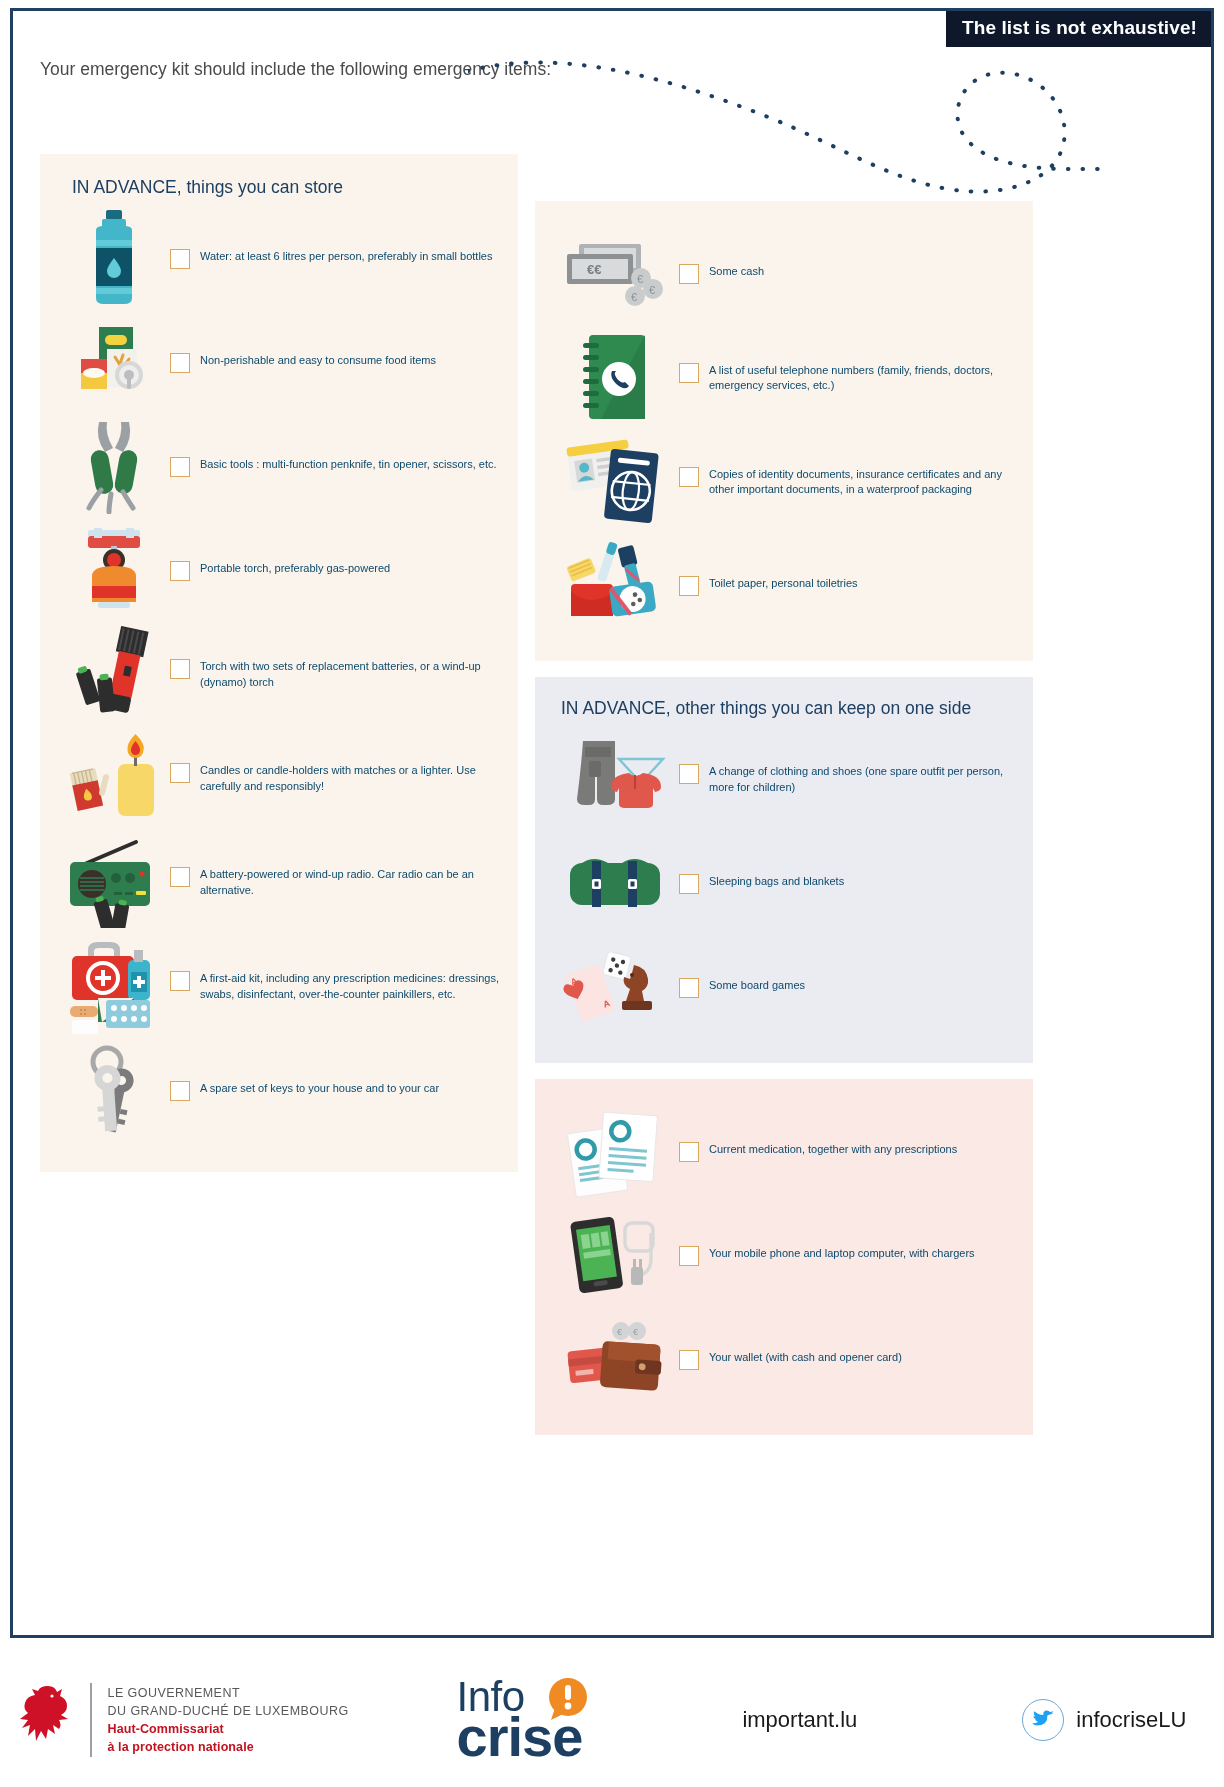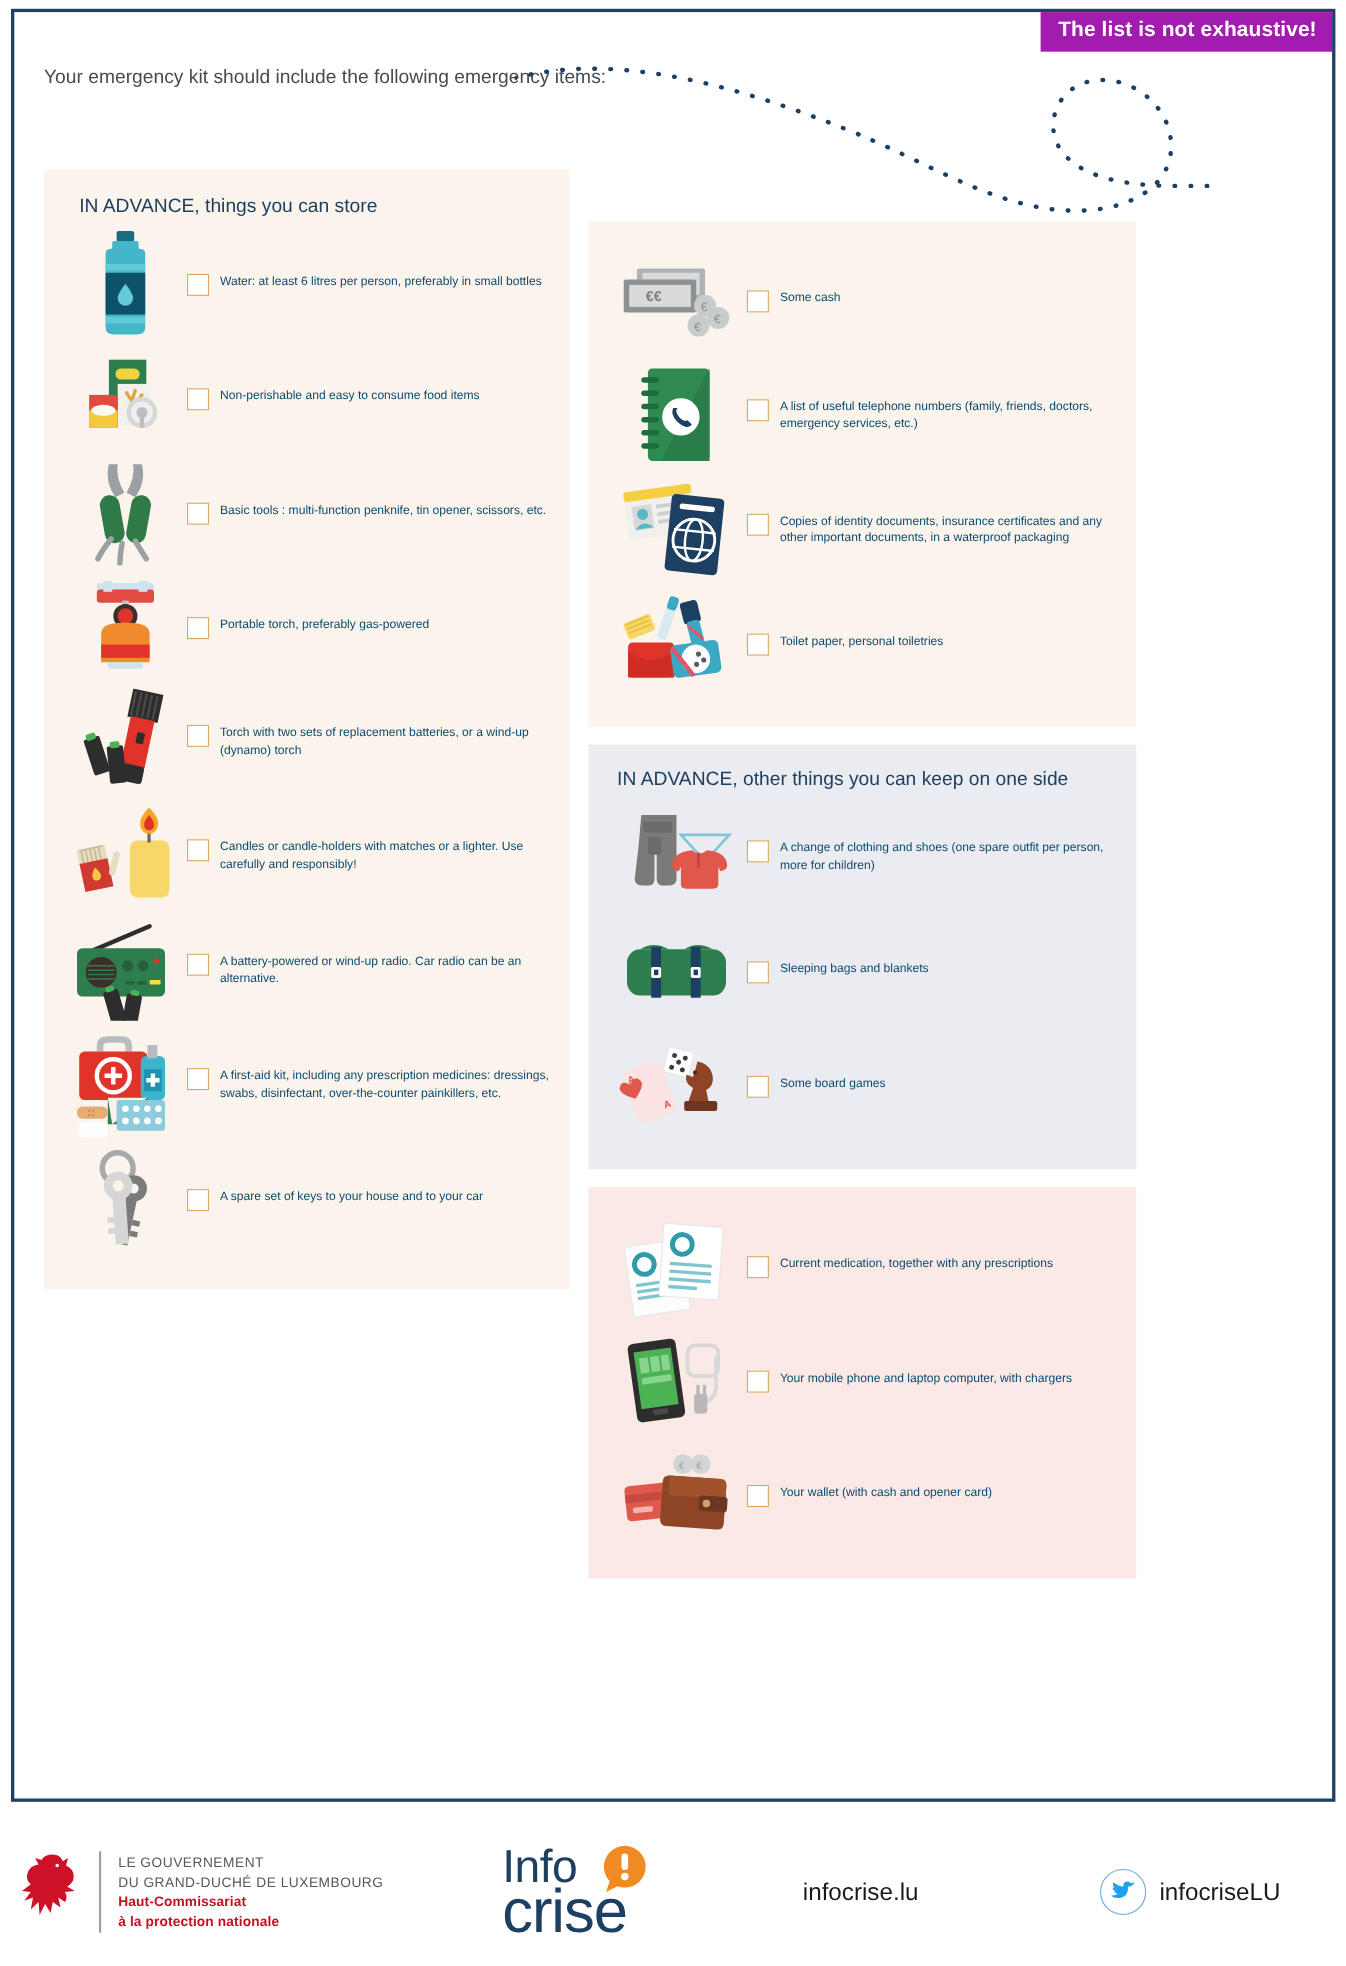--- a/index.html
+++ b/index.html
@@ -38,21 +38,21 @@
     font-size: 17.5px;
     color: #4a4a4a;
     line-height: 1.3;
   }
 
   
   .ribbon {
     position: absolute;
     right: 0px;
     top: 0px;
-    background: #a21caf;
+    background: #0f172a;
     color: #ffffff;
     font-size: 19px;
     font-weight: bold;
     padding: 6px 14px 8px 16px;
     white-space: nowrap;
     letter-spacing: 0.1px;
   }
 
   
   .swoosh {
@@ -148,21 +148,21 @@
   .gov-lines { line-height: 1.45; }
   .gov-line-grey { font-size: 12.5px; color: #58585a; letter-spacing: 0.45px; }
   .gov-line-red  { font-size: 12.5px; color: #c1121f; font-weight: bold; letter-spacing: 0.1px; }
 
   .infocrise-logo {
     margin-left: 108px;
     position: relative;
     line-height: 0.82;
   }
   .ic-info  { font-size: 42px; color: #1d3f61; font-weight: normal; letter-spacing: -0.5px; }
-  .ic-crise { font-size: 56px; color: #1d3f61; font-weight: normal; letter-spacing: -1px; }
+  .ic-crise { font-size: 56px; color: #1d3f61; font-weight: bold; letter-spacing: -1px; }
   .ic-bubble {
     position: absolute;
     left: 88px;
     top: -4px;
     width: 46px;
     height: 46px;
   }
 
   .site-url {
     margin-left: 160px;
@@ -700,21 +700,21 @@
     <div class="ic-info">Info</div>
     <div class="ic-crise">crise</div>
     <svg class="ic-bubble" viewBox="0 0 46 46">
       <circle cx="23" cy="21" r="19" fill="#ef8b22"></circle>
       <path d="M10 32 L6 44 L20 37z" fill="#ef8b22"></path>
       <rect x="20" y="9" width="6" height="15" rx="3" fill="#ffffff"></rect>
       <circle cx="23" cy="30" r="3.4" fill="#ffffff"></circle>
     </svg>
   </div>
 
-  <div class="site-url">infocrise.lu</div>
+  <div class="site-url">important.lu</div>
 
   <div class="twitter-block">
     <div class="twitter-ring">
       <svg width="24" height="20" viewBox="0 0 24 20">
         <path d="M23 2.4 q-1.3 .9 -2.8 1.1 q1.5 -.9 1.9 -2.6 q-1.4 .85 -3 1.2 Q17.8 .5 15.8 .5 q-3.5 0 -3.5 3.5 q0 .6 .15 1.1 Q7 4.8 3.4 1.2 q-.6 1 -.6 2 q0 2 1.6 3.1 q-1 0 -1.9 -.55 v.05 q0 2.8 2.8 3.4 q-.6 .15 -1.3 .06 q.8 2.3 3.2 2.4 q-2 1.6 -5 1.6 q-.6 0 -1.2 -.07 Q3.3 15.5 6.6 15.5 q9.9 0 9.9 -9.9 v-.45 Q22 3.8 23 2.4z" fill="#1da1f2"></path>
       </svg>
     </div>
     <div class="twitter-handle">infocriseLU</div>
   </div>
 </div>

